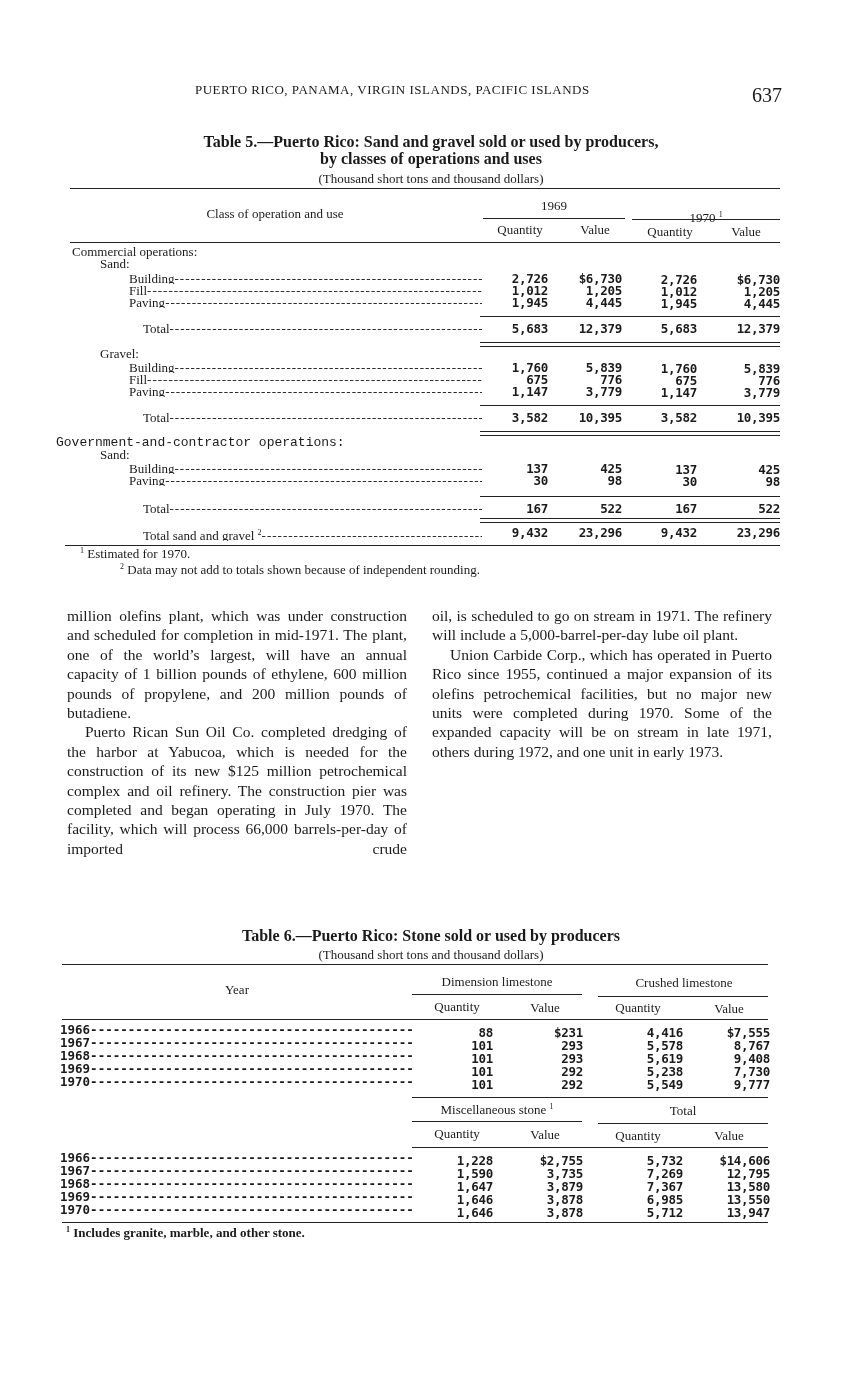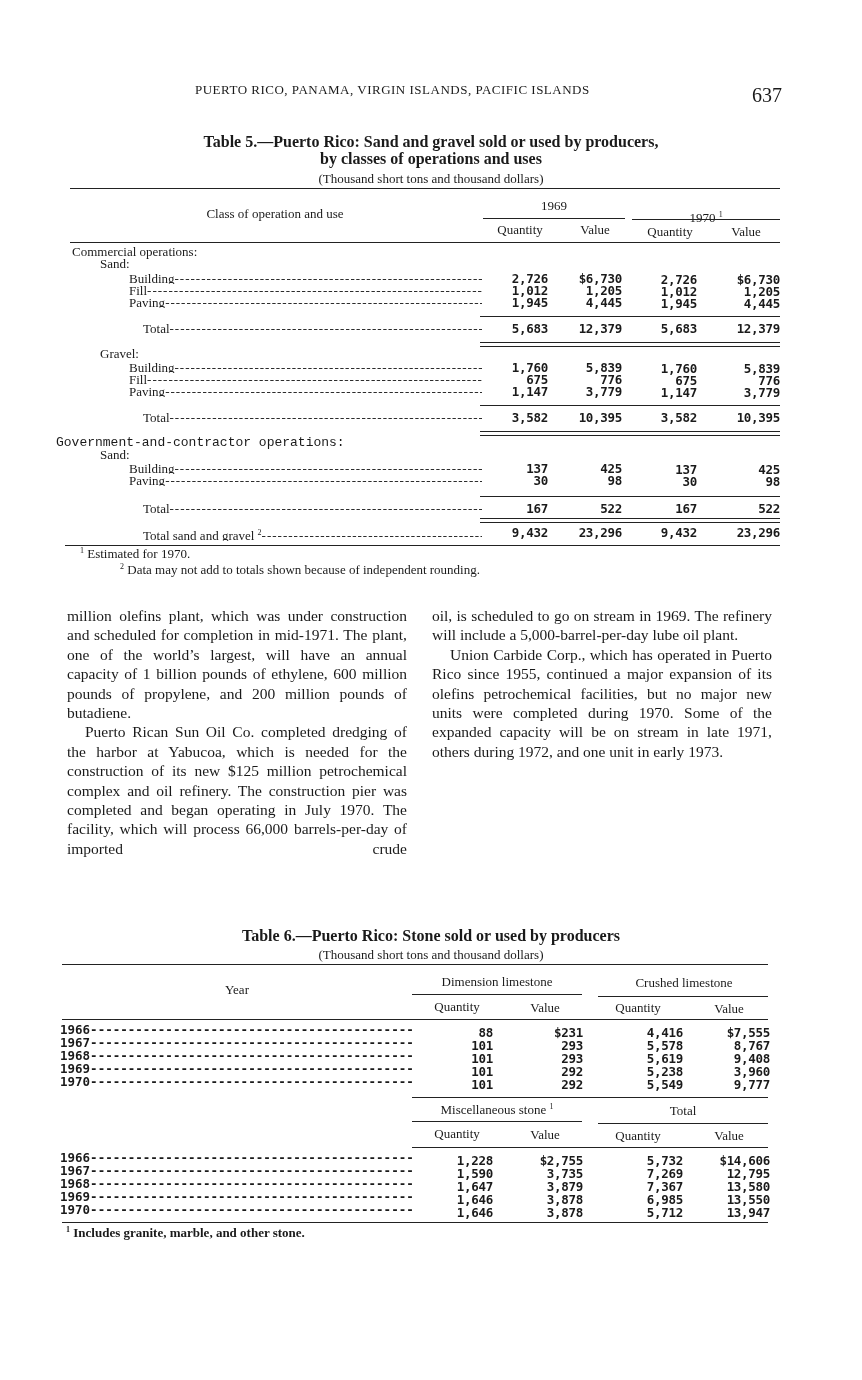--- a/index.html
+++ b/index.html
@@ -151,21 +151,21 @@
 
   <div class="fn" style="left:80px;top:546px;"><sup>1</sup> <span>Estimated for 1970.</span></div>
   <div class="fn" style="left:80px;top:562px;margin-left:40px;"><sup>2</sup> <span>Data may not add to totals shown because of independent rounding.</span></div>
 </div>
 
 <div class="col" style="left:67px;">
   <p>million olefins plant, which was under construction and scheduled for completion in mid-1971. The plant, one of the world’s largest, will have an annual capacity of 1 billion pounds of ethylene, 600 million pounds of propylene, and 200 million pounds of butadiene.</p>
   <p class="ind" style="text-align-last:justify;">Puerto Rican Sun Oil Co. completed dredging of the harbor at Yabucoa, which is needed for the construction of its new $125 million petrochemical complex and oil refinery. The construction pier was completed and began operating in July 1970. The facility, which will process 66,000 barrels-per-day of imported crude</p>
 </div>
 <div class="col" style="left:432px;">
-  <p>oil, is scheduled to go on stream in 1969. The refinery will include a 5,000-barrel-per-day lube oil plant.</p>
+  <p>oil, is scheduled to go on stream in 1971. The refinery will include a 5,000-barrel-per-day lube oil plant.</p>
   <p class="ind">Union Carbide Corp., which has operated in Puerto Rico since 1955, continued a major expansion of its olefins petrochemical facilities, but no major new units were completed during 1970. Some of the expanded capacity will be on stream in late 1971, others during 1972, and one unit in early 1973.</p>
 </div>
 
 <div>
   <div class="abs tbl-title" style="top:927px;">Table 6.—Puerto Rico:  Stone sold or used by producers</div>
   <div class="abs tbl-sub" style="top:947px;">(Thousand short tons and thousand dollars)</div>
   <div class="rule" style="left:62px;top:964px;width:706px;"></div>
   <div class="hdr" style="left:62px;top:982px;width:350px;">Year</div>
   <div class="hdr" style="left:412px;top:974px;width:170px;">Dimension limestone</div>
   <div class="hdr" style="left:600px;top:975px;width:168px;">Crushed limestone</div>
@@ -197,21 +197,21 @@
         <div class="num" style="left: 413px; width: 80px; top: 1053px;">101</div>
         <div class="num" style="left: 503px; width: 80px; top: 1053px;">293</div>
         <div class="num" style="left: 603px; width: 80px; top: 1053px;">5,619</div>
         <div class="num" style="left: 690px; width: 80px; top: 1053px;">9,408</div>
       </div>
       <div>
         <div class="t7lbl" style="left: 60px; top: 1062px;"><span>1969</span><span>------------------------------------------------------------</span></div>
         <div class="num" style="left: 413px; width: 80px; top: 1066px;">101</div>
         <div class="num" style="left: 503px; width: 80px; top: 1066px;">292</div>
         <div class="num" style="left: 603px; width: 80px; top: 1066px;">5,238</div>
-        <div class="num" style="left: 690px; width: 80px; top: 1066px;">3,960</div>
+        <div class="num" style="left: 690px; width: 80px; top: 1066px;">7,730</div>
       </div>
       <div>
         <div class="t7lbl" style="left: 60px; top: 1075px;"><span>1970</span><span>------------------------------------------------------------</span></div>
         <div class="num" style="left: 413px; width: 80px; top: 1079px;">101</div>
         <div class="num" style="left: 503px; width: 80px; top: 1079px;">292</div>
         <div class="num" style="left: 603px; width: 80px; top: 1079px;">5,549</div>
         <div class="num" style="left: 690px; width: 80px; top: 1079px;">9,777</div>
       </div>
     </div>
 

